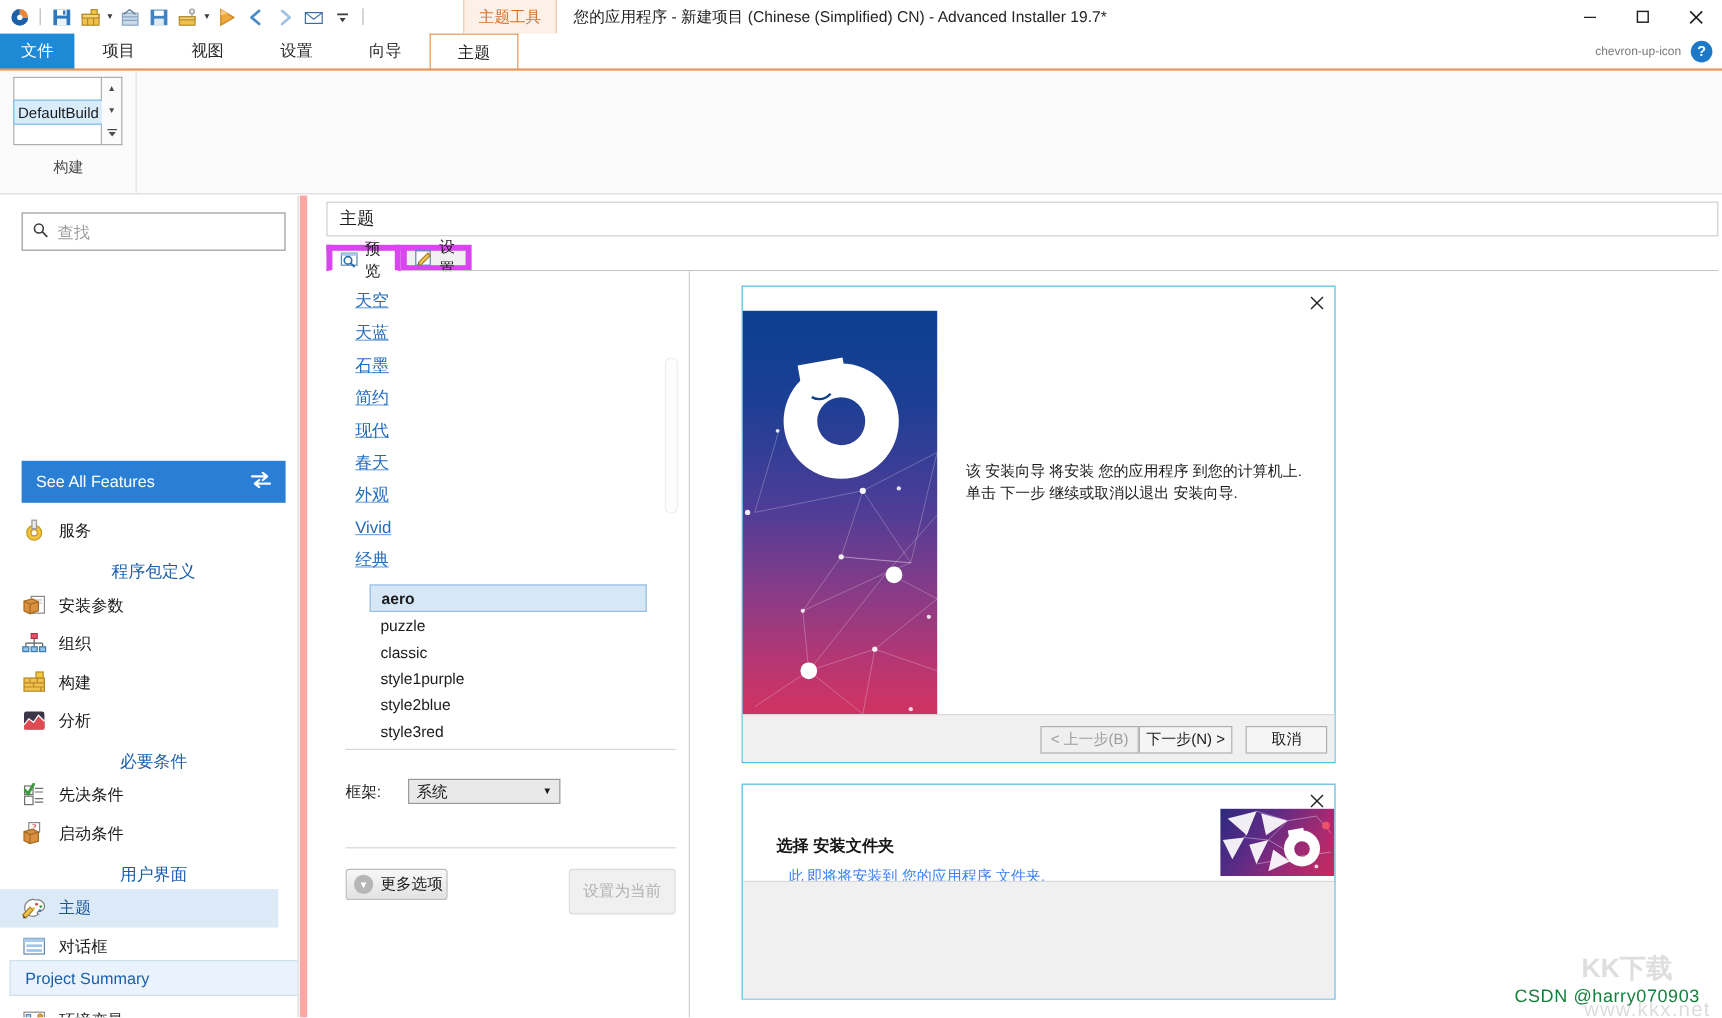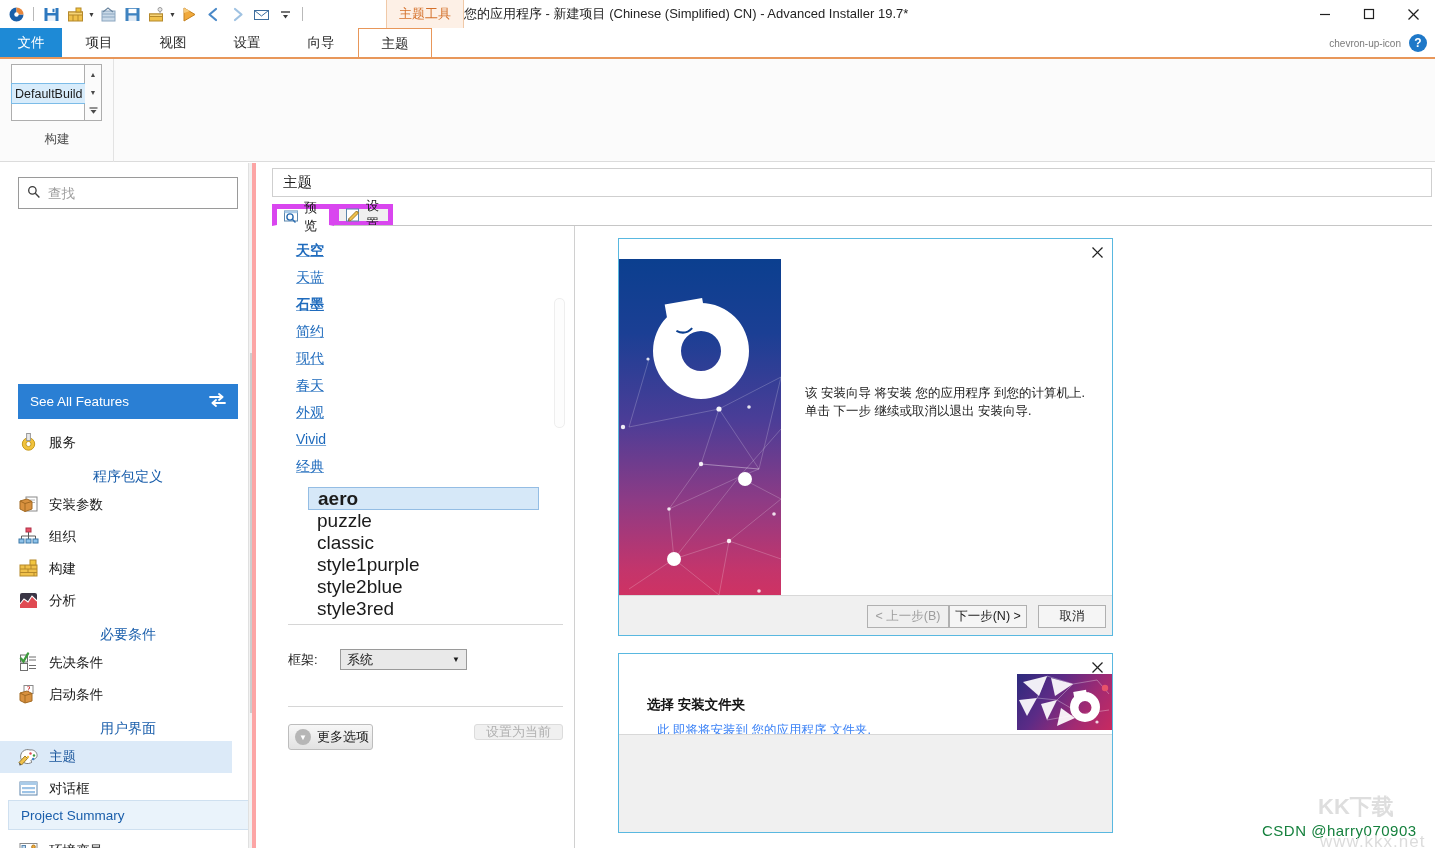--- a/index.html
+++ b/index.html
@@ -27,21 +27,21 @@
     width:9px; height:22px; display:flex; align-items:center;
     justify-content:center; font-size:7px; color:#3b3b3b;
   }
   #doc-tab {
     height:28px; padding:0 12px; display:flex; align-items:center;
     background:#fdf0e6; color:#d4702a; font-size:13px;
     border-left:1px solid #f0c9a8; border-right:1px solid #f0c9a8;
     margin-left:78px;
   }
   #doc-title {
-    font-size:13px; color:#242424; white-space:nowrap;
+    padding-left:14px; font-size:13px; color:#242424; white-space:nowrap;
   }
   #wincontrols {
     position:absolute; right:0; top:0; height:28px; display:flex;
   }
   .wbtn {
     width:44px; height:28px; display:flex; align-items:center;
     justify-content:center; color:#202020;
   }
   .wbtn svg { display:block; }
 
@@ -105,21 +105,21 @@
     font-size:7px; color:#4a4a4a;
   }
   #build-label {
     position:absolute; left:0; top:72px; width:114px; text-align:center;
     font-size:12.5px; color:#4c4c4c;
   }
 
   
   #sidebar {
     position:absolute; left:0; top:163px; width:256px; height:685px;
-    background:#ffffff; border-right:4px solid #fca5a5; overflow:hidden;
+    background:#ffffff; border-right:6px solid #fca5a5; overflow:hidden;
   }
   #search-wrap {
     position:absolute; left:18px; top:14px; width:220px; height:32px;
     border:1px solid #9a9a9a; background:#fff;
     display:flex; align-items:center; padding-left:8px;
   }
   #search-input {
     border:none; outline:none; flex:1; font-size:13.5px; color:#6c6c6c;
     font-family:inherit; padding-left:7px; background:transparent;
   }
@@ -207,21 +207,21 @@
   .theme-link {
     position:absolute; left:24px; font-size:14px; color:#1f6bbd;
     text-decoration:underline; text-decoration-color:#7ca9d8;
     white-space:nowrap;
   }
   #style-list {
     position:absolute; left:36px; top:261px; width:231px;
   }
   .style-item {
     height:22px; display:flex; align-items:center; padding-left:9px;
-    font-size:19px; color:#1b1b1b;
+    font-size:13px; color:#1b1b1b;
   }
   .style-item.sel {
     background:#d6e8f8; border:1px solid #94bde4; font-weight:bold;
     height:23px;
   }
   #theme-scroll {
     position:absolute; left:282px; top:72px; width:11px; height:130px;
     background:#fdfdfd; border:1px solid #eeeeee; border-radius:5px;
   }
   #theme-divider {
@@ -248,21 +248,21 @@
     background:linear-gradient(#f7f7f7,#e2e2e2); border:1px solid #bdbdbd;
     border-radius:3px; display:flex; align-items:center; padding-left:6px;
     font-size:13px; color:#1b1b1b;
   }
   #more-options .dcirc {
     width:16px; height:16px; border-radius:50%; background:#b6b6b6;
     color:#fff; font-size:8px; display:flex; align-items:center;
     justify-content:center; margin-right:6px;
   }
   #set-current {
-    position:absolute; left:202px; top:498px; width:89px; height:16px;
+    position:absolute; left:202px; top:498px; width:89px; height:38px;
     background:#f0f0f0; border:1px solid #dcdcdc; border-radius:3px;
     display:flex; align-items:center; justify-content:center;
     font-size:13px; color:#b0b0b0;
   }
 
   
   #preview-col {
     position:absolute; left:304px; top:0; width:856px; height:622px;
     overflow:hidden;
   }
@@ -694,23 +694,23 @@
         </svg>
       </span>
       <span>设置</span>
     </div>
   </div>
   <div id="tabs-line"></div>
 
   <div id="pane-body">
 
     <div id="theme-col">
-      <div class="theme-link" style="top:16px;font-weight:bold;">天空</div>
+      <div class="theme-link" style="top:16px;">天空</div>
       <div class="theme-link" style="top:43px;">天蓝</div>
-      <div class="theme-link" style="top:70px;font-weight:bold;">石墨</div>
+      <div class="theme-link" style="top:70px;">石墨</div>
       <div class="theme-link" style="top:97px;">简约</div>
       <div class="theme-link" style="top:124px;">现代</div>
       <div class="theme-link" style="top:151px;">春天</div>
       <div class="theme-link" style="top:178px;">外观</div>
       <div class="theme-link" style="top:205px;">Vivid</div>
       <div class="theme-link" style="top:232px;">经典</div>
 
       <div id="theme-scroll"></div>
 
       <div id="style-list">

